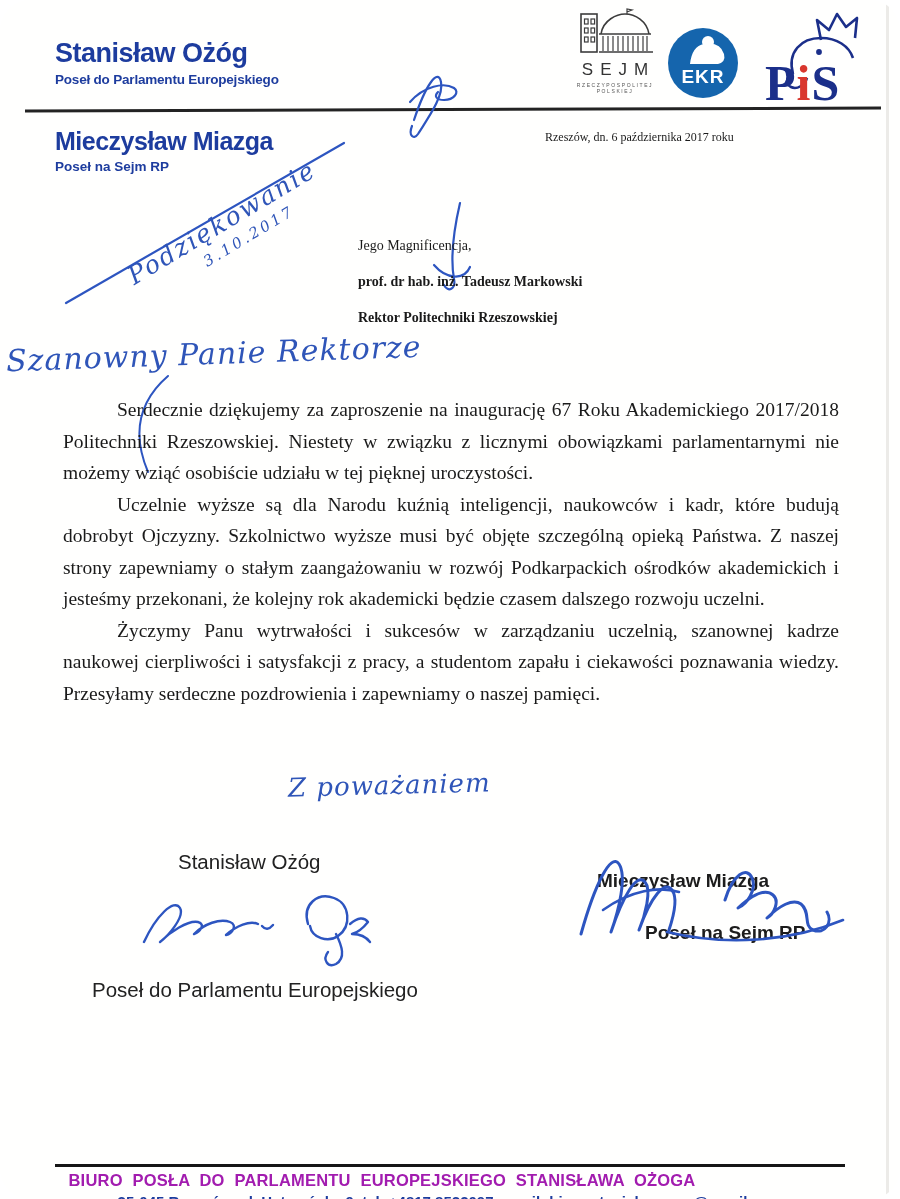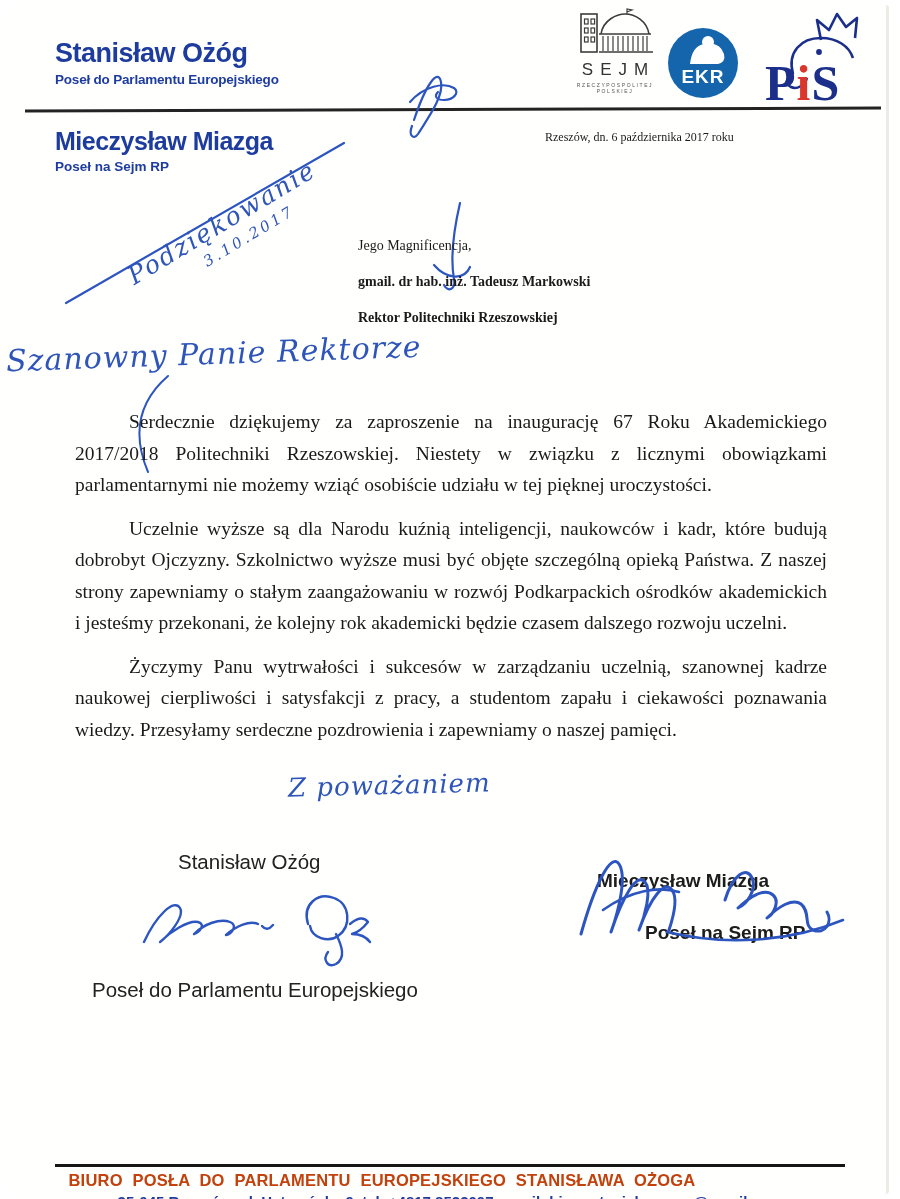--- a/index.html
+++ b/index.html
@@ -53,36 +53,36 @@
   .hw-note .w1 { font-size:25px; letter-spacing:2px; }
   .hw-note .w2 { font-size:15px; letter-spacing:3px; margin-left:72px; margin-top:2px; }
   .hw-closing { position:absolute; left:288px; top:770px; font-size:26px;
                 letter-spacing:1px; transform:rotate(-1.5deg); }
   .hw-svg { position:absolute; }
   .hw-svg path, .hw-svg line { fill:none; stroke:#2d55c0; stroke-linecap:round; stroke-linejoin:round; }
 
   
   .letter-body { position:absolute; left:63px; top:394px; width:776px;
                  font-size:19.5px; line-height:31.5px; text-align:justify; }
-  .letter-body p { text-indent:54px; margin:12px; }
+  .letter-body p { text-indent:54px; margin:0; }
 
   
   .sig-name-left  { position:absolute; left:178px; top:850px; font-size:20.5px;
                     font-family:"Liberation Sans", sans-serif; color:#222; }
   .sig-title-left { position:absolute; left:92px; top:978px; font-size:20.5px;
                     font-family:"Liberation Sans", sans-serif; color:#222; }
   .sig-name-right  { position:absolute; left:597px; top:870px; font-size:19px; font-weight:bold;
                      font-family:"Liberation Sans", sans-serif; color:#1c1c1c; }
   .sig-title-right { position:absolute; left:645px; top:922px; font-size:19px; font-weight:bold;
                      font-family:"Liberation Sans", sans-serif; color:#1c1c1c; }
 
   
   .rule-bottom { position:absolute; left:55px; top:1164px; width:790px; height:3px; background:#161616; }
   .footer-1 { position:absolute; left:0; top:1171px; width:764px; text-align:center;
-              color:#c2410c; font-family:"Liberation Sans", sans-serif;
+              color:#a21caf; font-family:"Liberation Sans", sans-serif;
               font-weight:bold; font-size:16.5px; letter-spacing:0.2px; word-spacing:5px; }
   .footer-2 { position:absolute; left:0; top:1193px; width:900px; text-align:center;
               color:#1d3c9e; font-family:"Liberation Sans", sans-serif;
               font-weight:bold; font-size:15px; }
 </style>
 </head>
 <body>
 
 <div class="page">
   <div class="scan-edge"></div>
@@ -169,21 +169,21 @@
     <div class="w1">Podziękowanie</div>
     <div class="w2">3.10.2017</div>
   </div>
   <svg class="hw-svg" style="left:420px;top:195px;" width="70" height="100" viewBox="0 0 70 100">
     <path d="M40,8 C34,34 30,62 34,84 C36,94 28,98 24,90" stroke-width="2.2"></path>
     <path d="M14,70 C26,84 44,86 50,72" stroke-width="2.2"></path>
   </svg>
 
   <div class="recipient">
     <div>Jego Magnificencja,</div>
-    <div class="b">gmail. dr hab. inż. Tadeusz Markowski</div>
+    <div class="b">prof. dr hab. inż. Tadeusz Markowski</div>
     <div class="b">Rektor Politechniki Rzeszowskiej</div>
   </div>
 
   <div class="hw-greeting ink">Szanowny Panie Rektorze</div>
   <svg class="hw-svg" style="left:128px;top:372px;" width="55" height="105" viewBox="0 0 55 105">
     <path d="M40,4 C10,30 4,62 20,100" stroke-width="2"></path>
   </svg>
 
   <div class="letter-body">
     <p>Serdecznie dziękujemy za zaproszenie na inaugurację 67 Roku Akademickiego 2017/2018 Politechniki Rzeszowskiej. Niestety w związku z licznymi obowiązkami parlamentarnymi nie możemy wziąć osobiście udziału w tej pięknej uroczystości.</p>

